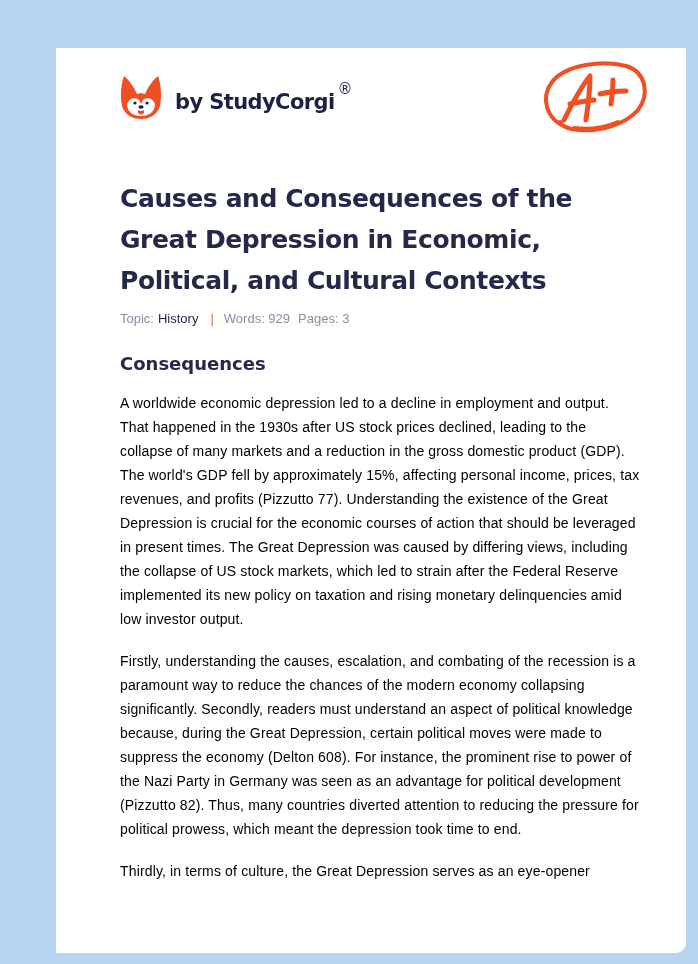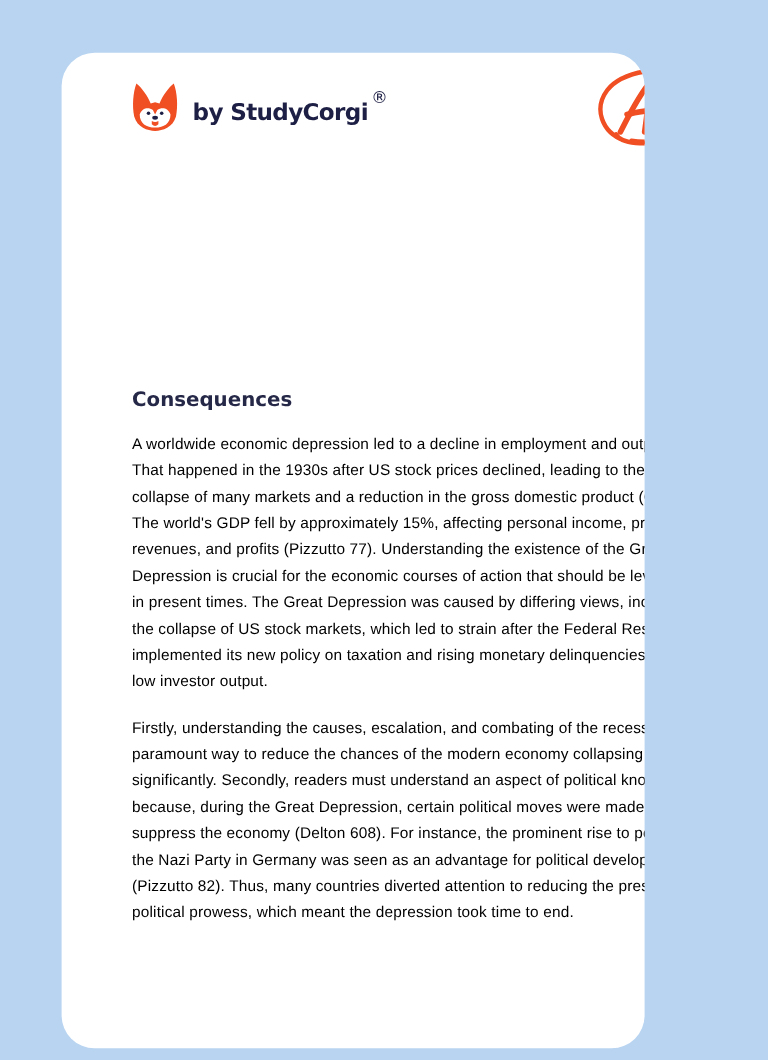--- a/index.html
+++ b/index.html
@@ -4,25 +4,24 @@
 <style>
   html, body { margin: 0; padding: 0; }
   body {
     width: 698px; height: 964px; overflow: hidden;
     background: #b8d4f1;
     font-family: "Liberation Sans", sans-serif;
     position: relative;
   }
   .card {
     position: absolute; left: 56px; top: 48px;
-    width: 530px; height: 905px;
+    width: 630px; height: 905px;
     background: #ffffff;
     border-bottom-right-radius: 10px;
     overflow: hidden;
-    border-radius: 30px;
   }
   .logo {
     position: absolute; left: 64px; top: 26px;
     display: flex; align-items: center;
   }
   .corgi { width: 42px; height: 46px; }
   .brand {
     margin-left: 13px; margin-top: 10px;
     font-family: "DejaVu Sans", sans-serif;
     font-weight: bold; font-size: 21px; color: #1e1f45;
@@ -82,21 +81,30 @@
 
   <svg class="grade" viewBox="0 0 112 82">
     <path d="M30 70 C8 62 2 40 14 24 C28 6 66 2 88 8 C108 14 112 36 100 52 C88 66 62 74 40 72 C30 71 24 68 22 64" fill="none" stroke="#f04e23" stroke-width="4" stroke-linecap="round"></path>
     <path d="M26 62 C34 46 42 30 52 18 C52 34 50 48 48 62" fill="none" stroke="#f04e23" stroke-width="5" stroke-linecap="round" stroke-linejoin="round"></path>
     <path d="M32 46 C40 44 48 43 56 42" fill="none" stroke="#f04e23" stroke-width="5" stroke-linecap="round"></path>
     <path d="M62 36 C70 34 80 33 88 33" fill="none" stroke="#f04e23" stroke-width="5" stroke-linecap="round"></path>
     <path d="M75 22 C75 30 74 38 73 46" fill="none" stroke="#f04e23" stroke-width="5" stroke-linecap="round"></path>
     <path d="M36 70 C50 72 66 70 80 64" fill="none" stroke="#f04e23" stroke-width="4" stroke-linecap="round"></path>
   </svg>
 
+  <h1 class="title">Causes and Consequences of the Great Depression in Economic, Political, and Cultural Contexts</h1>
 
+  <div class="meta">
+    <span>Topic:</span>
+    <span class="topic-val">History</span>
+    <span class="sep">|</span>
+    <span>Words: 929</span>
+    <span class="pages">Pages: 3</span>
+  </div>
 
   <h2 class="section-title">Consequences</h2>
 
   <div class="body">
     <p>A worldwide economic depression led to a decline in employment and output. That happened in the 1930s after US stock prices declined, leading to the collapse of many markets and a reduction in the gross domestic product (GDP). The world's GDP fell by approximately 15%, affecting personal income, prices, tax revenues, and profits (Pizzutto 77). Understanding the existence of the Great Depression is crucial for the economic courses of action that should be leveraged in present times. The Great Depression was caused by differing views, including the collapse of US stock markets, which led to strain after the Federal Reserve implemented its new policy on taxation and rising monetary delinquencies amid low investor output.</p>
     <p>Firstly, understanding the causes, escalation, and combating of the recession is a paramount way to reduce the chances of the modern economy collapsing significantly. Secondly, readers must understand an aspect of political knowledge because, during the Great Depression, certain political moves were made to suppress the economy (Delton 608). For instance, the prominent rise to power of the Nazi Party in Germany was seen as an advantage for political development (Pizzutto 82). Thus, many countries diverted attention to reducing the pressure for political prowess, which meant the depression took time to end.</p>
+    <p>Thirdly, in terms of culture, the Great Depression serves as an eye-opener</p>
   </div>
 </div>
 
 </body></html>

